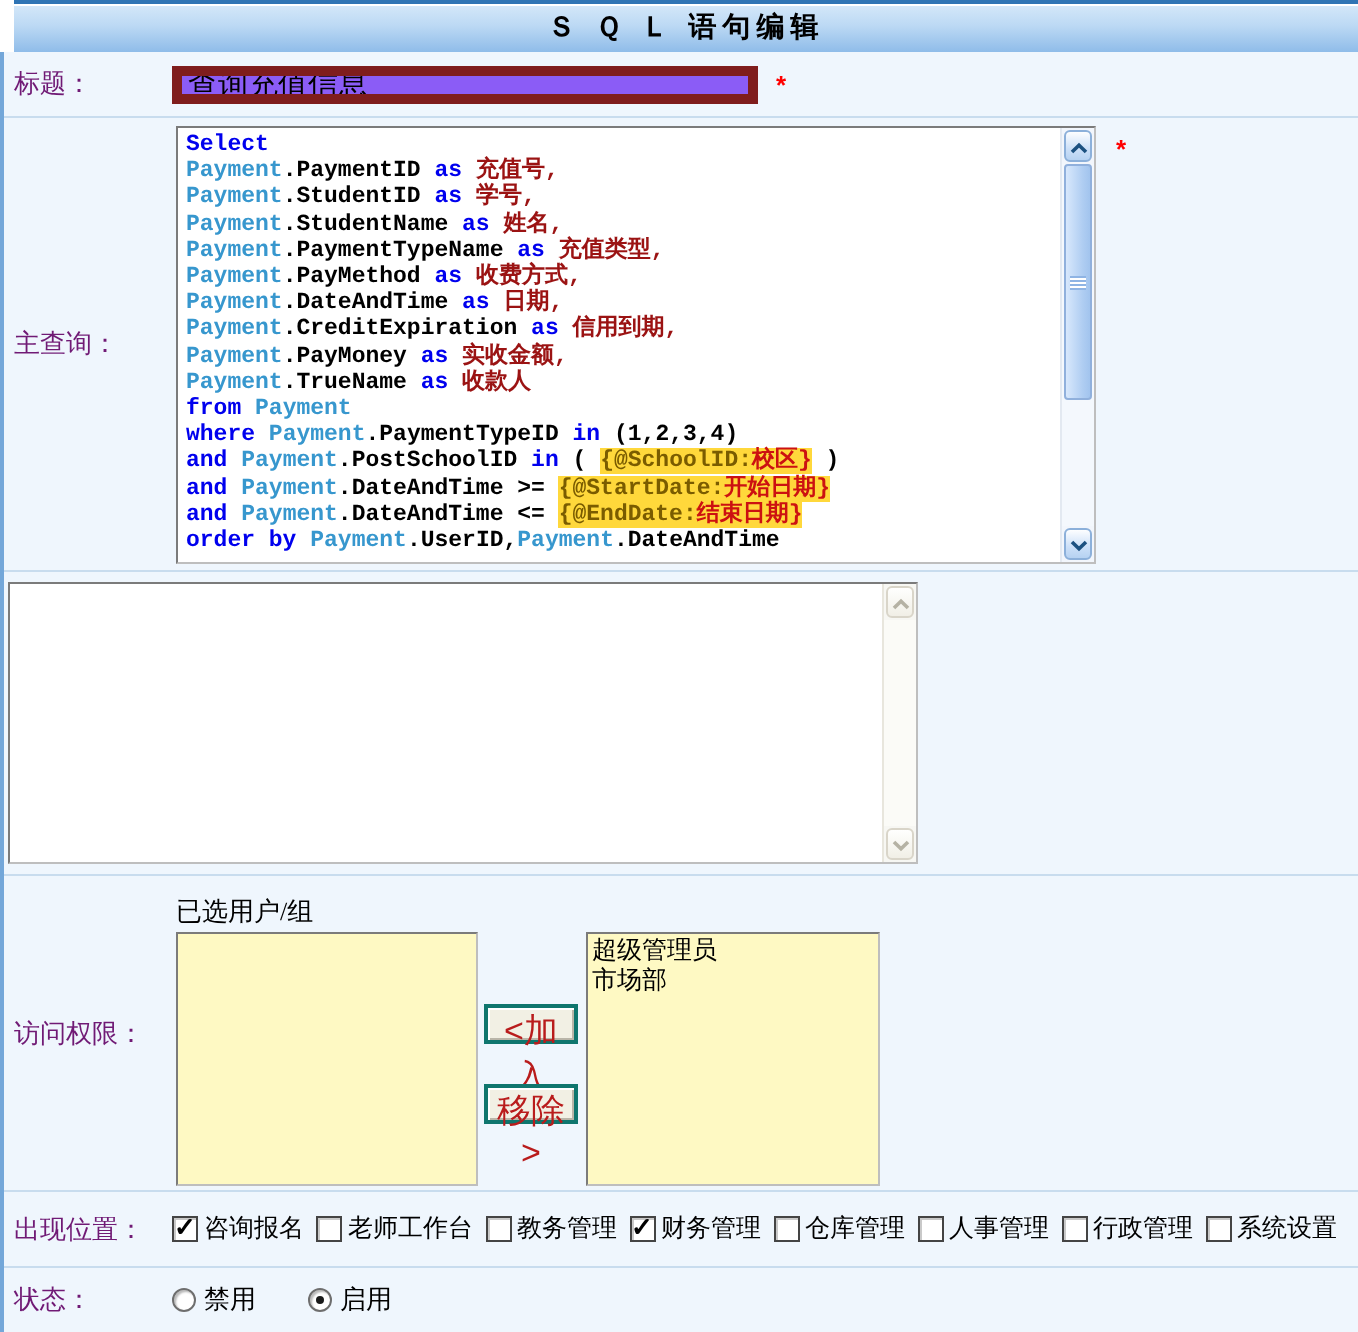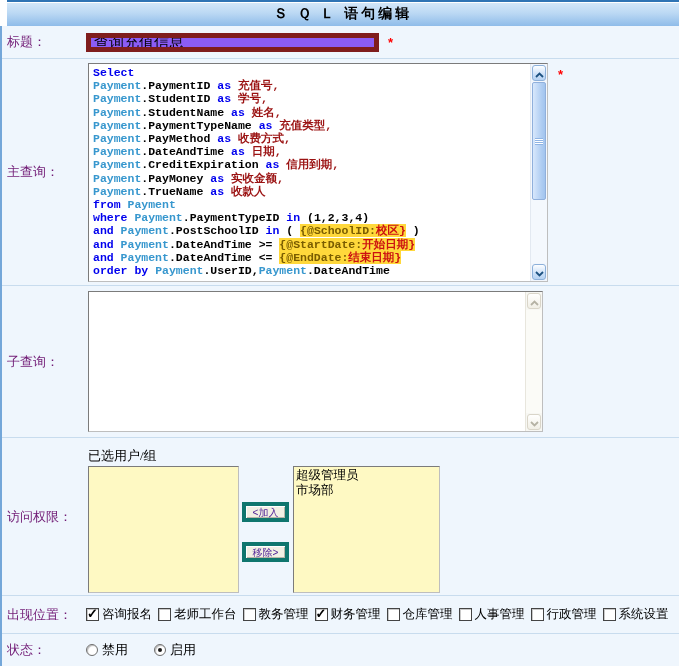--- a/index.html
+++ b/index.html
@@ -102,22 +102,22 @@
   .listbox {
     position:absolute; top:28px; height:127px; background:#fef9c3; overflow:hidden;
     border:1px solid; border-color:#7B7B7B #BEBEBE #BEBEBE #7B7B7B;
     font-size:12.5px; line-height:15px; padding:1px 2px;
   }
   .lb-left  { left:2px;  width:151px; }
   .lb-right { left:207px; width:147px; }
 
   .xfer-btn {
     position:absolute; left:156px; width:47px; height:20px;
-    font-size:10px; font-family:"Liberation Sans",sans-serif; color:#4c1d95;
-    background:#F2F0E4; border:4px solid #0f766e;
+    font-size:17px; font-family:"Liberation Sans",sans-serif; color:#b91c1c;
+    background:#F2F0E4; border:2px solid #0f766e;
     box-shadow:inset 1px 1px 0 #FFFFFF, inset -1px -1px 0 #B9B5A8;
     cursor:pointer;
   }
   .btn-add { top:64px; }
   .btn-remove { top:104px; }
 
   
   .pos-content, .status-content { display:flex; align-items:center; }
   .cb { display:inline-flex; align-items:center; margin-right:6px; cursor:pointer; }
   .cbox {
@@ -176,21 +176,20 @@
                     <path d="M1 1l3.5 3.4L8 1" fill="none" stroke="#1C5180" stroke-width="1.8"></path>
                   </svg></span>
             </div>
           </div>
         </div>
         <span class="req req-top">*</span>
       </div>
     </div>
 
     <div class="row r-sub">
-      <div class="label-col">子查询：</div>
       <div class="content-col">
         <div class="sub-box">
           <div class="code"></div>
           <div class="sb sb-dis">
             <div class="sb-btn">
               <span><svg width="9" height="6" viewBox="0 0 9 6">
                     <path d="M1 5l3.5-3.4L8 5" fill="none" stroke="#B5B2A4" stroke-width="1.8"></path>
                   </svg></span>
             </div>
             <div class="sb-track"></div>

